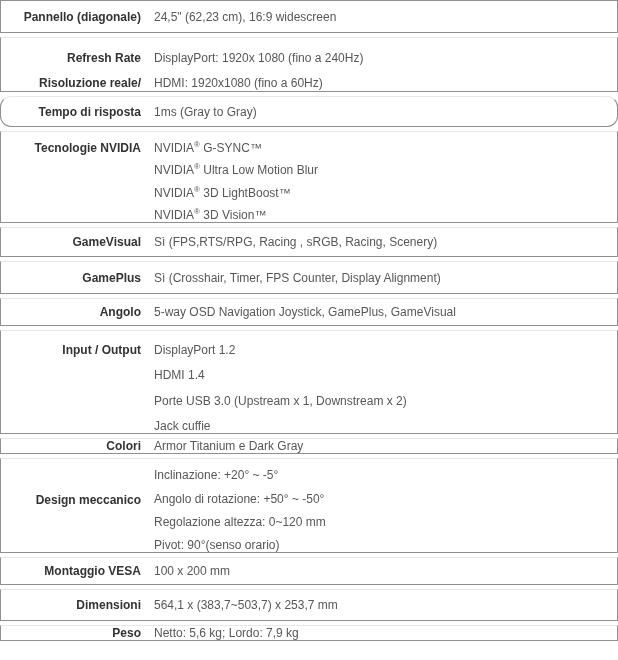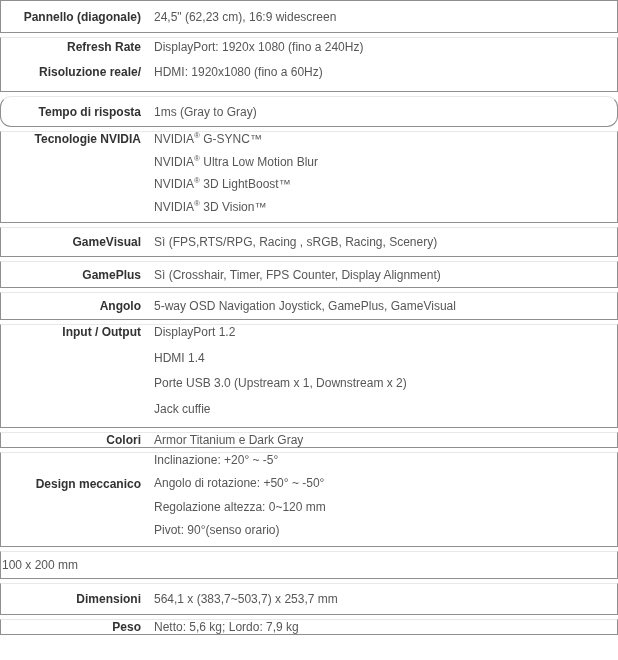--- a/index.html
+++ b/index.html
@@ -28,21 +28,21 @@
   .row.first {
     border-top: 1px solid #8f8f8f;
     margin-top: 0;
   }
   
   .r1  { height: 33px; }
   .r2  { height: 55px; }
   .r3  { height: 31px; border-radius: 11px; }
   .r4  { height: 92px; }
   .r5  { height: 30px; }
-  .r6  { height: 27px; }
+  .r6  { height: 33px; }
   .r7  { height: 28px; }
   .r8  { height: 104px; }
   .r9  { height: 16px; }
   .r10 { height: 95px; }
   .r11 { height: 28px; }
   .r12 { height: 32px; }
   .r13 { height: 16px; }
 
   .cell-label {
     width: 152px;
@@ -58,21 +58,21 @@
     flex: 1;
     box-sizing: border-box;
     padding-left: 1px;
     display: flex;
     flex-direction: column;
     justify-content: center;
     color: #575757;
   }
   .vline {
     display: flex;
-    align-items: flex-start;
+    align-items: flex-end;
   }
   .cell-label .vline {
     justify-content: flex-end;
     width: 100%;
     text-align: right;
   }
   
   .r2  .cell-value .vline { height: 25px; }
   .r4  .cell-value .vline { height: 23px; }
   .r8  .cell-value .vline { height: 26px; }
@@ -254,20 +254,25 @@
       <div class="vline">
           <span>Regolazione altezza: 0~120 mm</span>
         </div>
       <div class="vline">
           <span>Pivot: 90°(senso orario)</span>
         </div>
     </div>
   </div>
 
   <div class="row r11">
+    <div class="cell-label">
+      <div class="vline">
+          <span>Montaggio VESA</span>
+        </div>
+    </div>
     <div class="cell-value">
       <div class="vline">
           <span>100 x 200 mm</span>
         </div>
     </div>
   </div>
 
   <div class="row r12">
     <div class="cell-label">
       <div class="vline">

